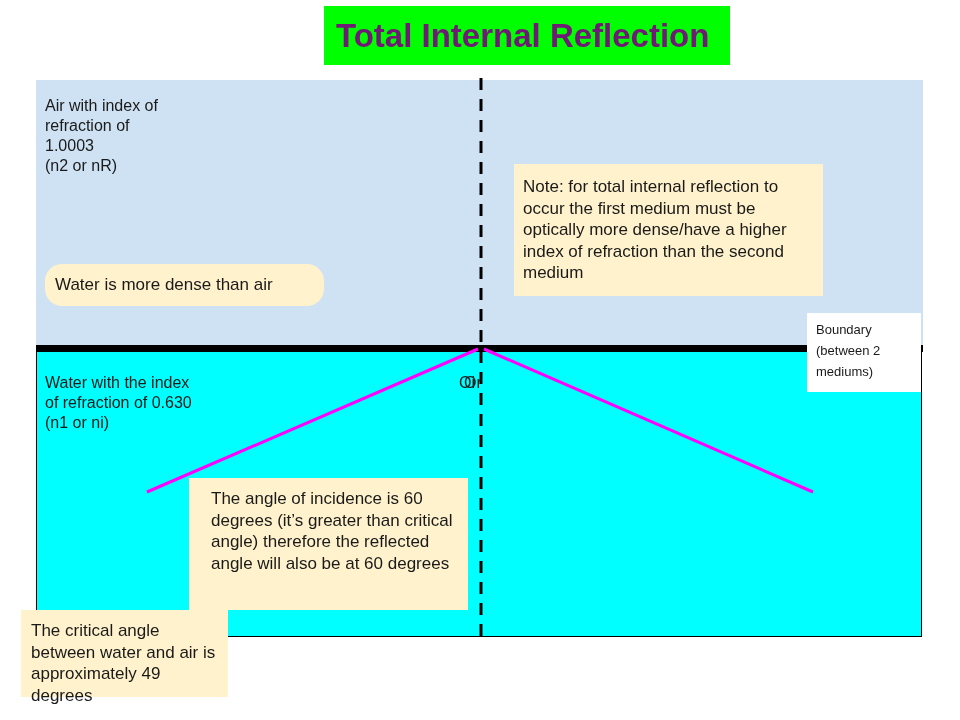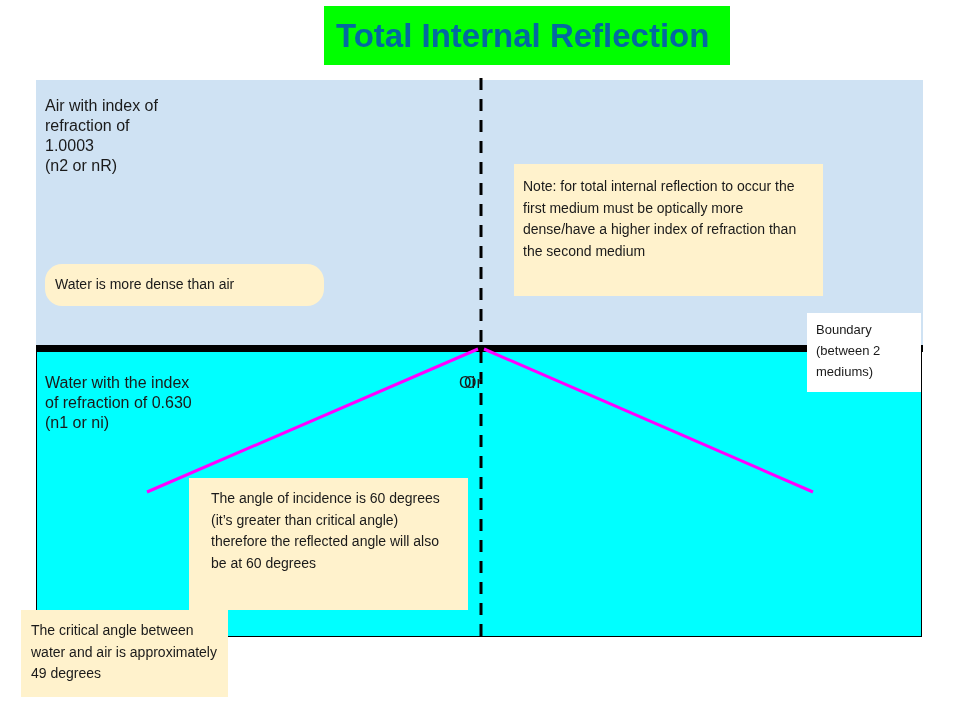--- a/index.html
+++ b/index.html
@@ -9,42 +9,42 @@
       font-family: "Liberation Sans", sans-serif;
       color: #1a1a1a;
     }
     .title-box {
       position: absolute; left: 324px; top: 6px; width: 406px; height: 59px;
       background: #00ff00;
       display: flex; align-items: center;
       box-sizing: border-box; padding-left: 12px;
     }
     .title-box span {
-      font-size: 33px; font-weight: bold; color: #0369a1;
+      font-size: 33px; font-weight: bold; color: #701a75;
     }
     .air {
       position: absolute; left: 36px; top: 80px; width: 887px; height: 266px;
       background: #cfe2f3;
     }
     .water {
       position: absolute; left: 36px; top: 351px; width: 886px; height: 286px;
       background: #00ffff;
       border: 1.5px solid #000; border-top: none;
       box-sizing: border-box;
     }
     .boundary-line {
       position: absolute; left: 36px; top: 345px; width: 887px; height: 7px;
       background: #000;
     }
     svg.rays { position: absolute; left: 0; top: 0; }
     .label {
       position: absolute; font-size: 16px; line-height: 20px; white-space: pre-line;
     }
     .note {
-      position: absolute; background: #fff2cc; font-size: 14px; line-height: 21.5px;
+      position: absolute; background: #fff2cc; font-size: 17px; line-height: 21.5px;
       box-sizing: border-box; white-space: normal;
     }
     .white-note {
       position: absolute; background: #ffffff; font-size: 13px; line-height: 21px;
       box-sizing: border-box;
     }
   </style>
 </head>
 <body>
 

